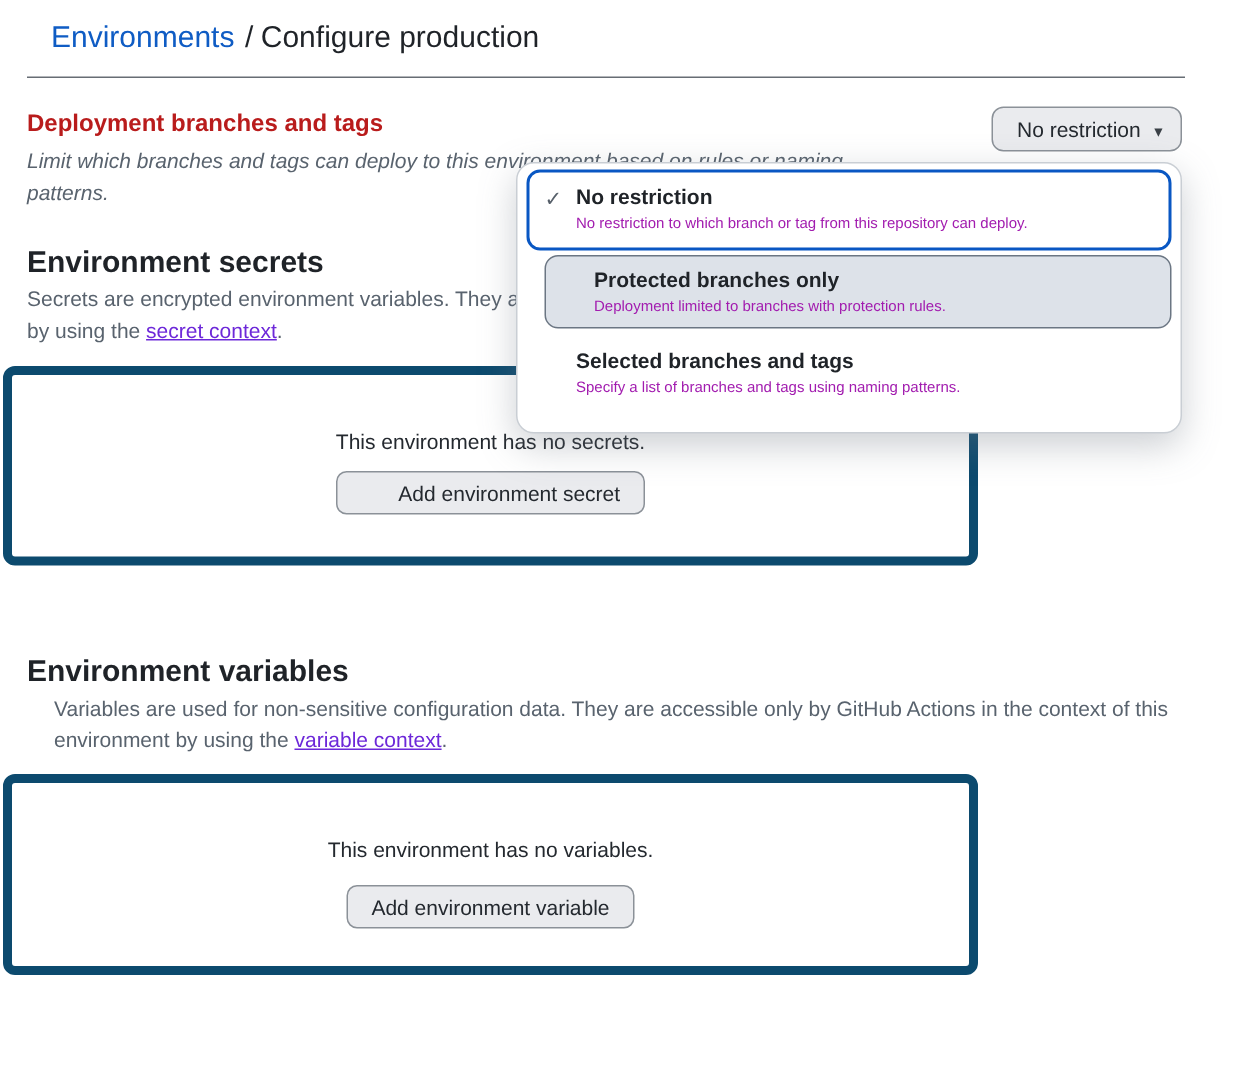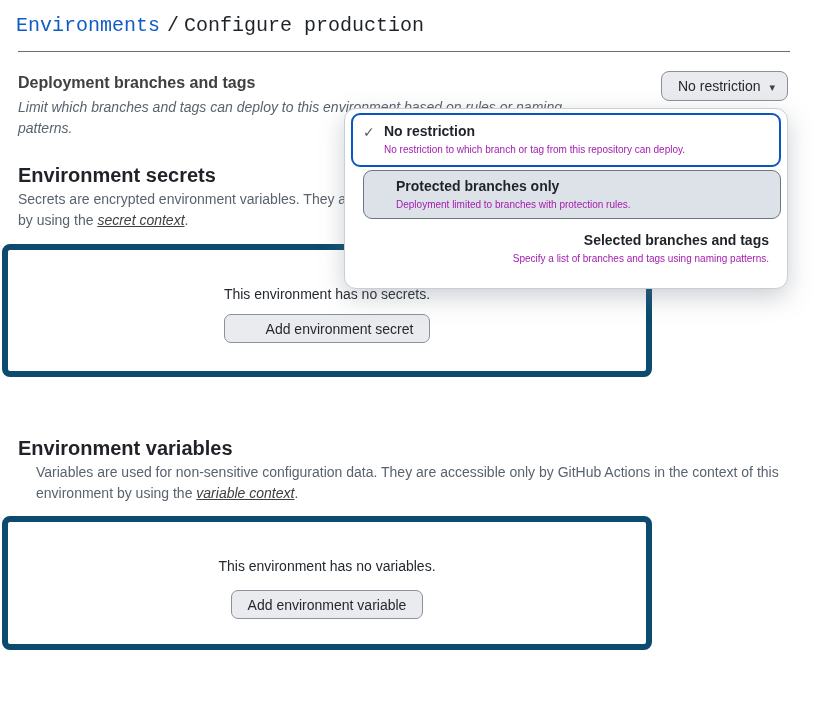--- a/index.html
+++ b/index.html
@@ -8,38 +8,37 @@
     font-family: "Liberation Sans", "DejaVu Sans", sans-serif;
     background: #ffffff;
     color: #1f2328;
     position: relative;
     overflow: hidden;
   }
   .page { position: absolute; inset: 0; }
 
   
   .page-title {
-    position: absolute; left: 16px; top: 14px;
+    position: absolute; left: 34px; top: 14px;
     font-size: 20px; font-weight: 400; color: #1f2328;
     white-space: nowrap;
-    font-family: Liberation Mono, monospace;
   }
   .page-title a {
     color: #0f5cc4; text-decoration: none; cursor: pointer;
   }
   .title-sep { margin: 0 5px 0 7px; }
   .header-rule {
     position: absolute; left: 18px; top: 51px; width: 772px;
     border: none; border-top: 1px solid #676d74; height: 0;
   }
 
   
   .deploy-heading {
     position: absolute; left: 18px; top: 74px;
-    font-size: 16px; font-weight: 700; color: #404040;
+    font-size: 16px; font-weight: 700; color: #b91c1c;
   }
   .deploy-desc {
     position: absolute; left: 18px; top: 97px; width: 600px;
     font-size: 14px; line-height: 21px; color: #59636e; font-style: italic;
   }
   .restriction-btn {
     position: absolute; top: 71px; right: 42px;
     height: 30px; padding: 0 12px 0 16px;
     display: inline-flex; align-items: center; gap: 9px;
     background: #eaebee; border: 1px solid #8b9198; border-radius: 8px;
@@ -74,36 +73,36 @@
     border: 2px solid #0957c3;
     padding: 8px 10px 10px 31px;
   }
   .dd-item.hovered {
     background: #dde2e9;
     border: 1px solid #6b7683;
     margin-top: 3px;
     padding: 7px 11px 8px 32px;
     margin-left: 12px;
   }
-  .dd-item.plain { margin-top: 5px; text-align: right; }
+  .dd-item.plain { margin-top: 5px; }
   .dd-check {
     position: absolute; left: 10px; top: 9px;
     font-size: 14px; color: #57606a;
   }
 
   
   .section-heading {
     position: absolute; left: 18px;
     font-size: 20px; font-weight: 700; color: #1f2328;
   }
   .section-desc {
     position: absolute; left: 18px; width: 776px;
     font-size: 14px; line-height: 21px; color: #59636e;
   }
-  .section-desc a { color: #404040; text-decoration: underline; cursor: pointer; font-style: italic; }
+  .section-desc a { color: #6d28d9; text-decoration: underline; cursor: pointer; }
 
   .empty-box {
     position: absolute; left: 2px; width: 650px;
     background: #ffffff;
     border: 6px solid #0c4a6e;
     border-radius: 8px;
     text-align: center;
   }
   .empty-text { font-size: 14px; color: #24292f; }
   .add-btn {

